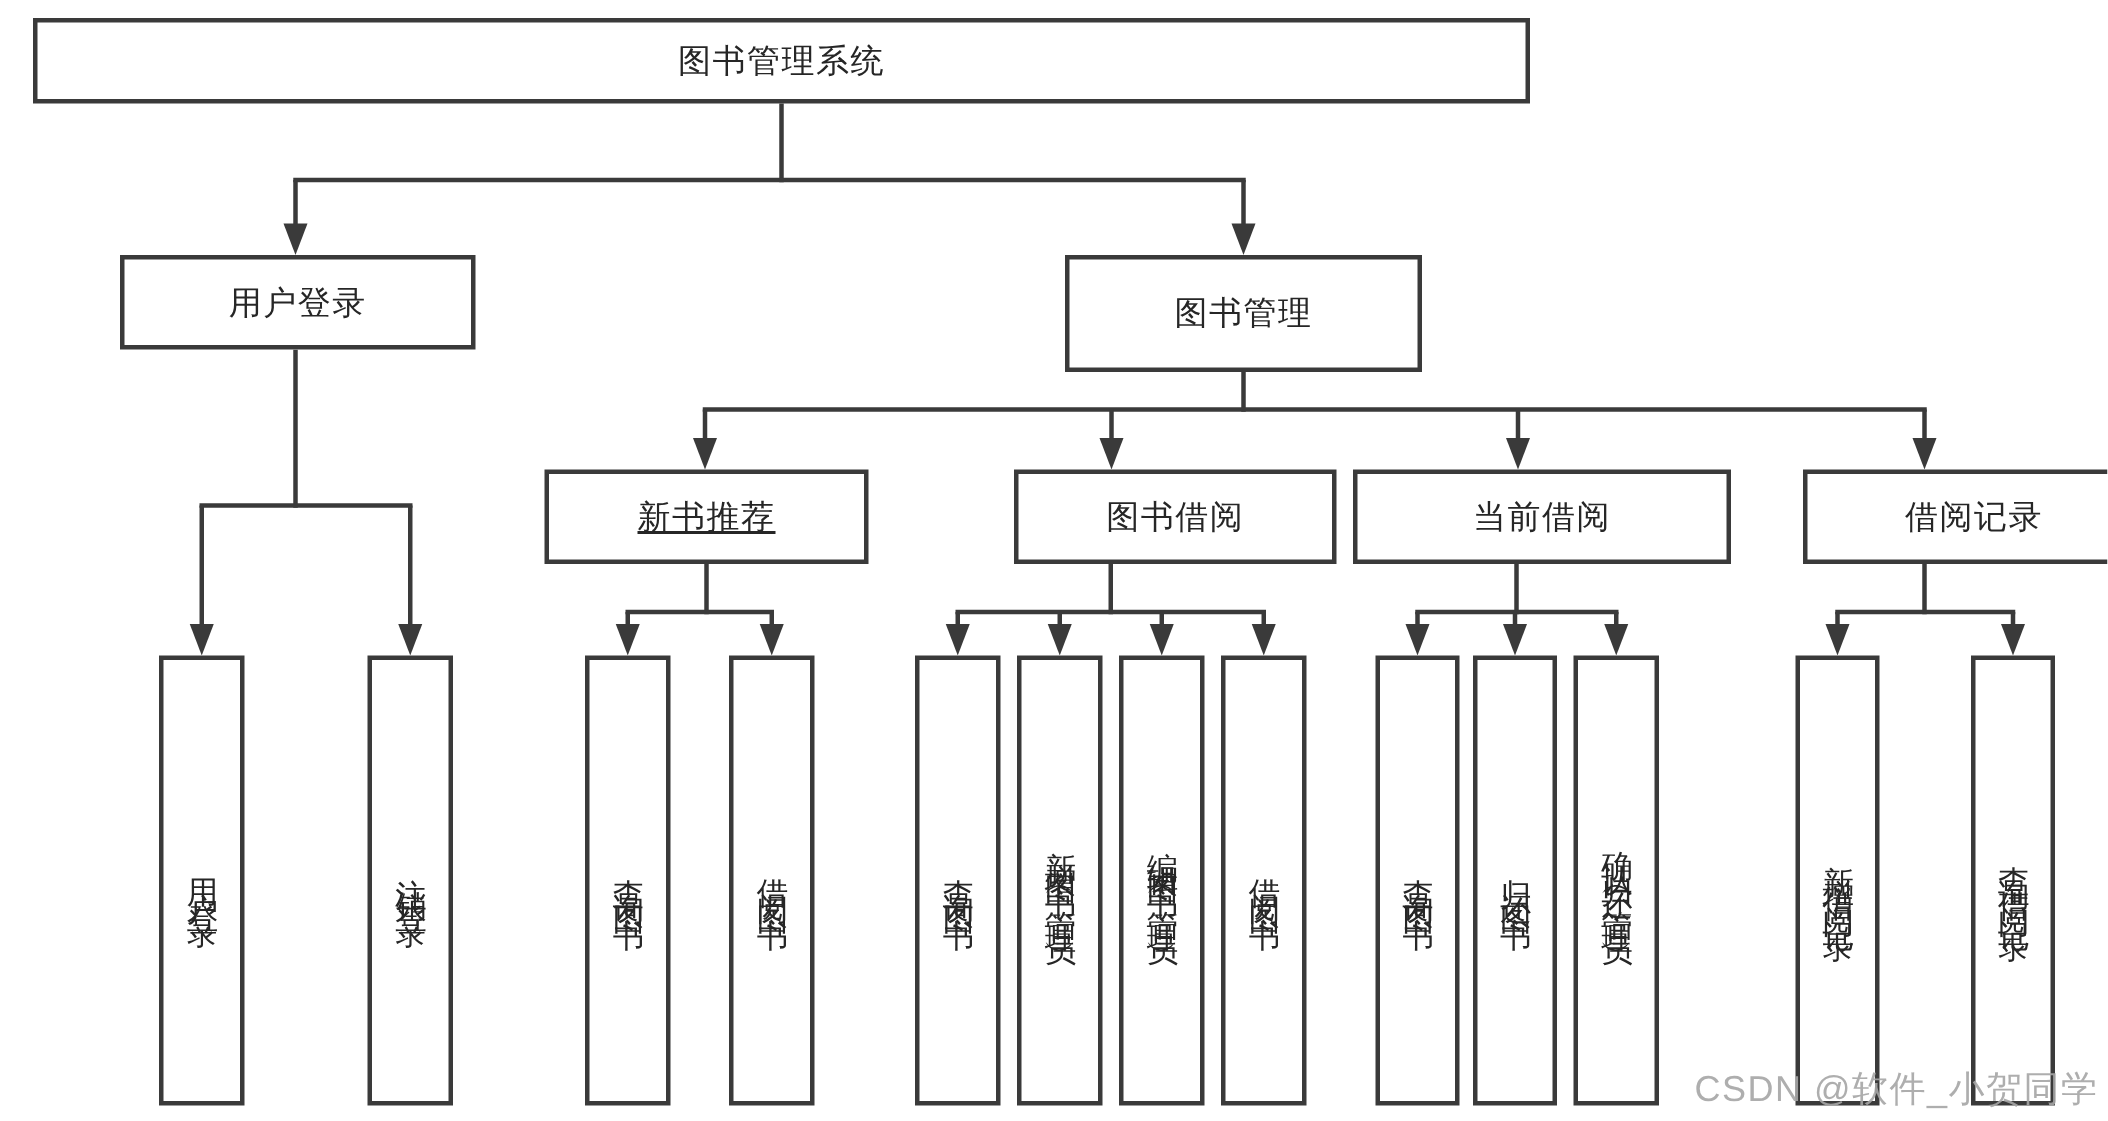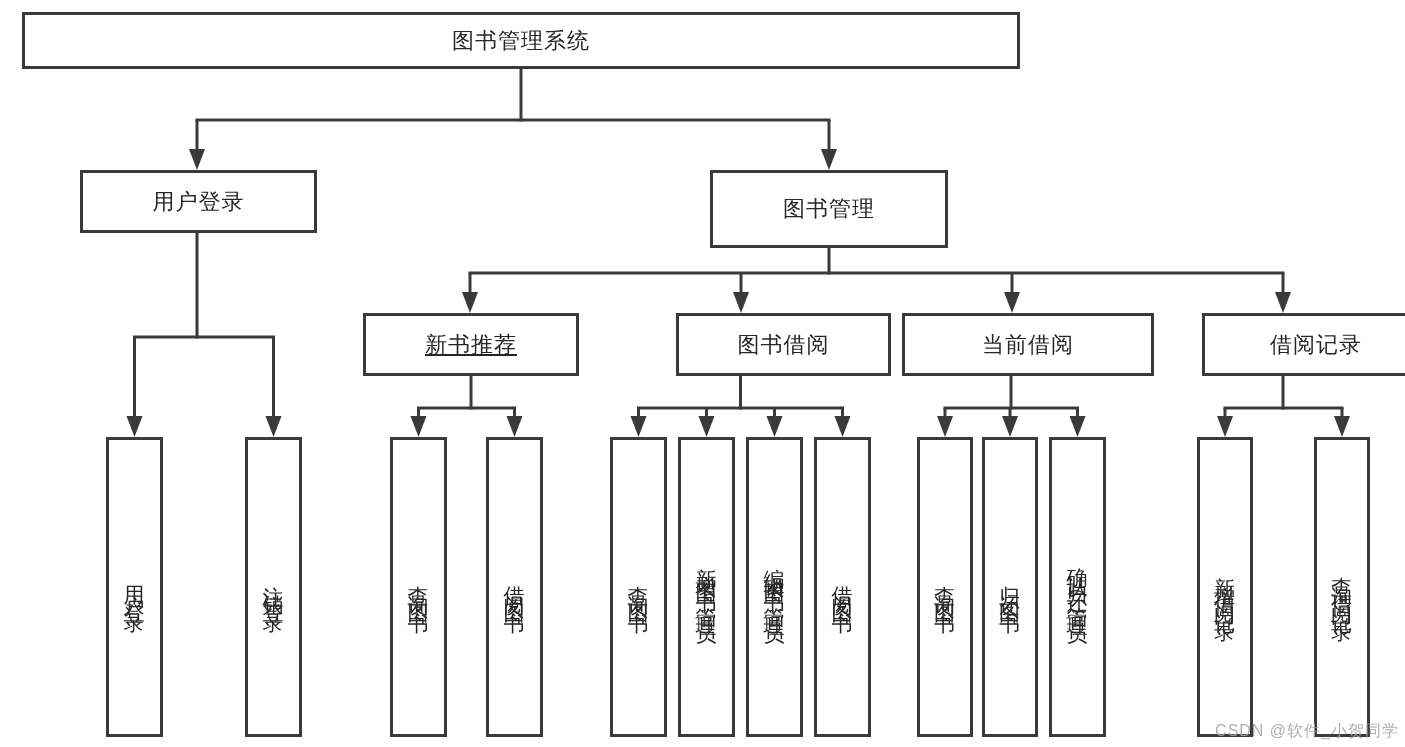--- a/index.html
+++ b/index.html
@@ -53,21 +53,21 @@
     letter-spacing: 9px;
     line-height: 1;
     white-space: nowrap;
   }
   .vbox.tight span { letter-spacing: 8px; }
 
   .watermark {
     position: absolute;
     right: 6px;
     bottom: 5px;
-    font-size: 16px;
+    font-size: 24px;
     color: #a6a6a6;
     letter-spacing: 1px;
     z-index: 5;
     opacity: 0.9;
   }
 </style>
 </head>
 <body>
 
 <div class="canvas">

